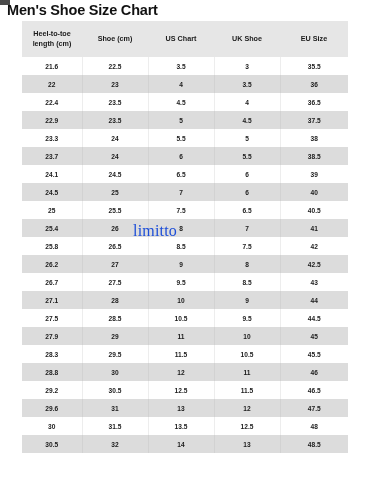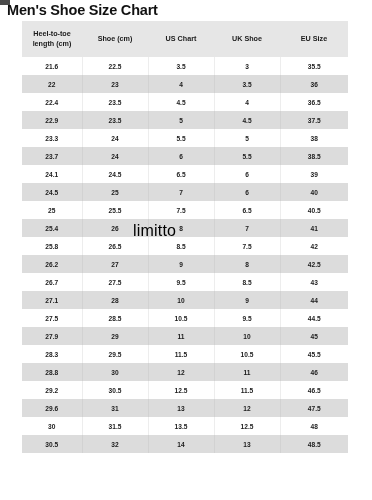--- a/index.html
+++ b/index.html
@@ -94,25 +94,25 @@
   table.size-chart tbody tr.row-even td {
     border-left-color: #d2d2d2;
   }
 
   .watermark {
     position: absolute;
     left: 133px;
     top: 222px;
     font-size: 16px;
     font-weight: normal;
-    color: #000000;
+    color: #1d4ed8;
     letter-spacing: 0.2px;
     pointer-events: none;
     user-select: none;
-    font-family: Liberation Sans, sans-serif;
+    font-family: Liberation Serif, serif;
   }
 </style>
 </head>
 <body>
 
 <div class="top-artifact"></div>
 
 <h1 class="page-title">Men's Shoe Size Chart</h1>
 
 <div class="table-wrap">

